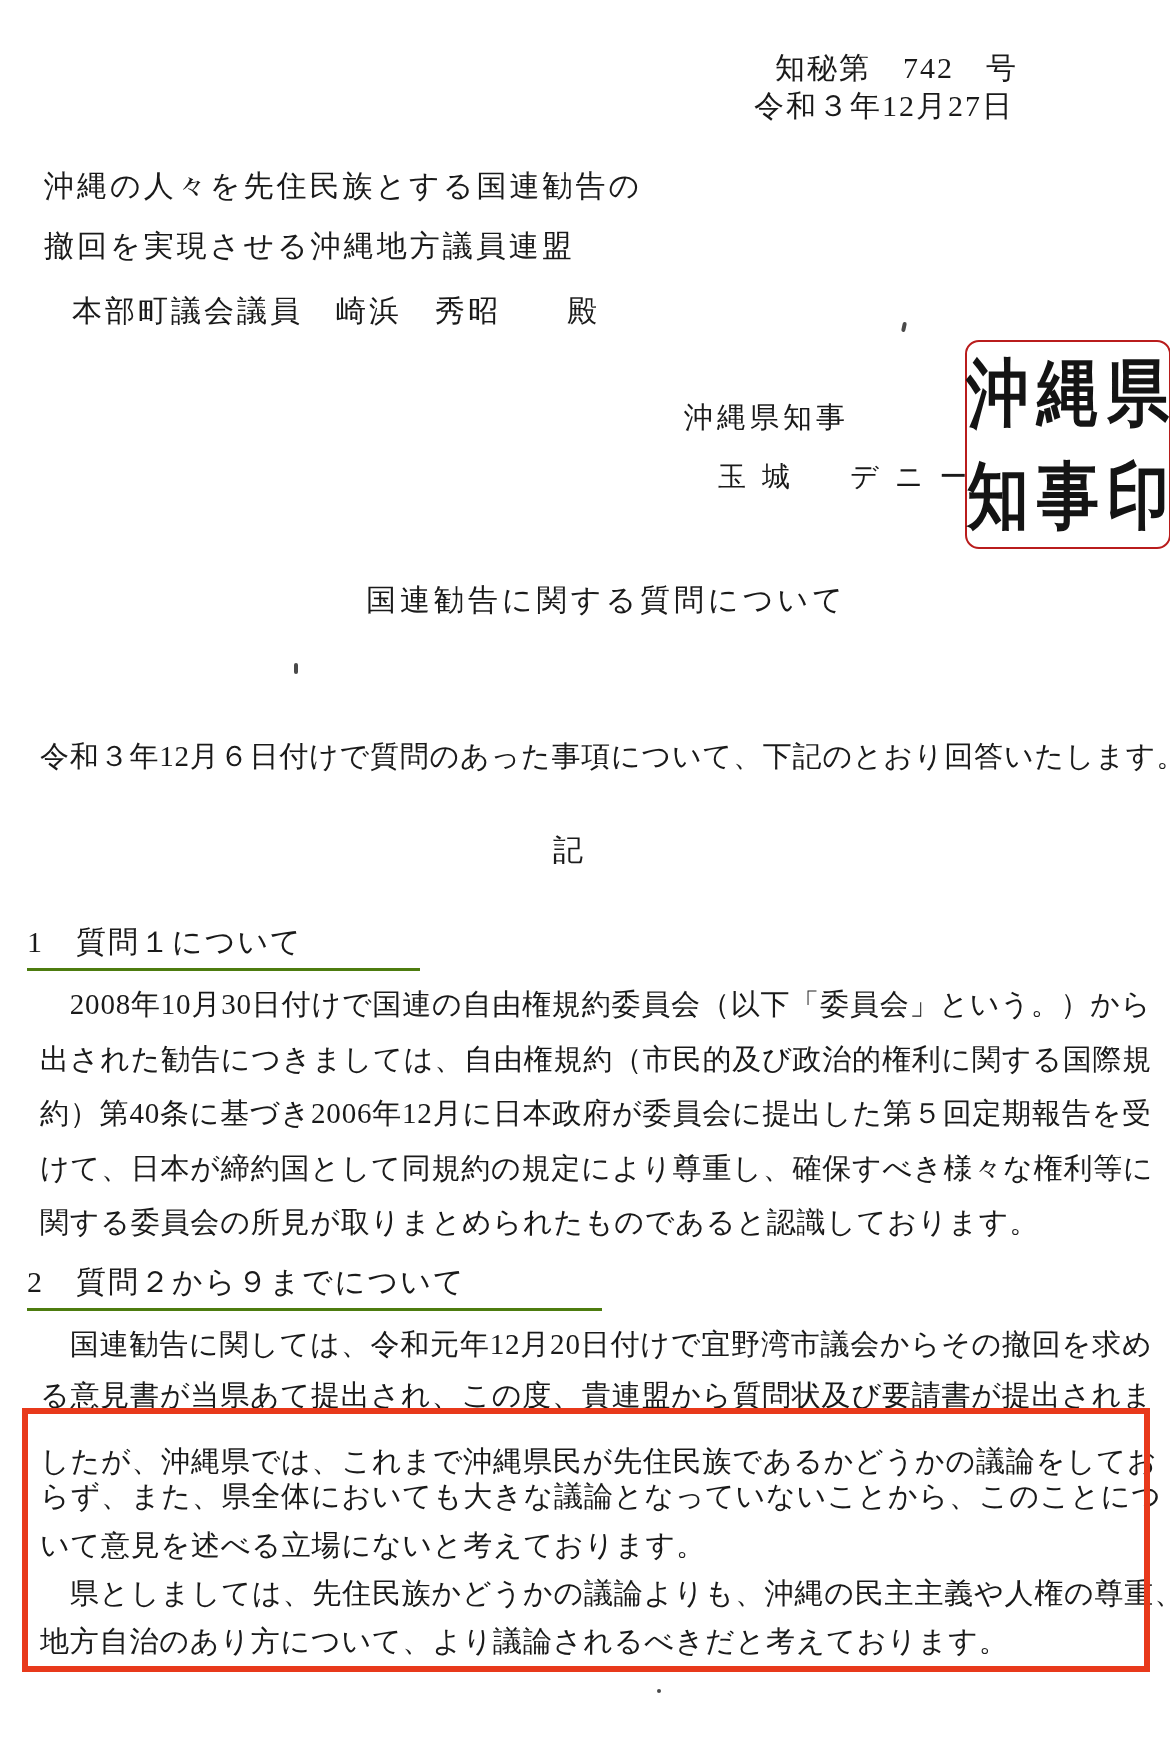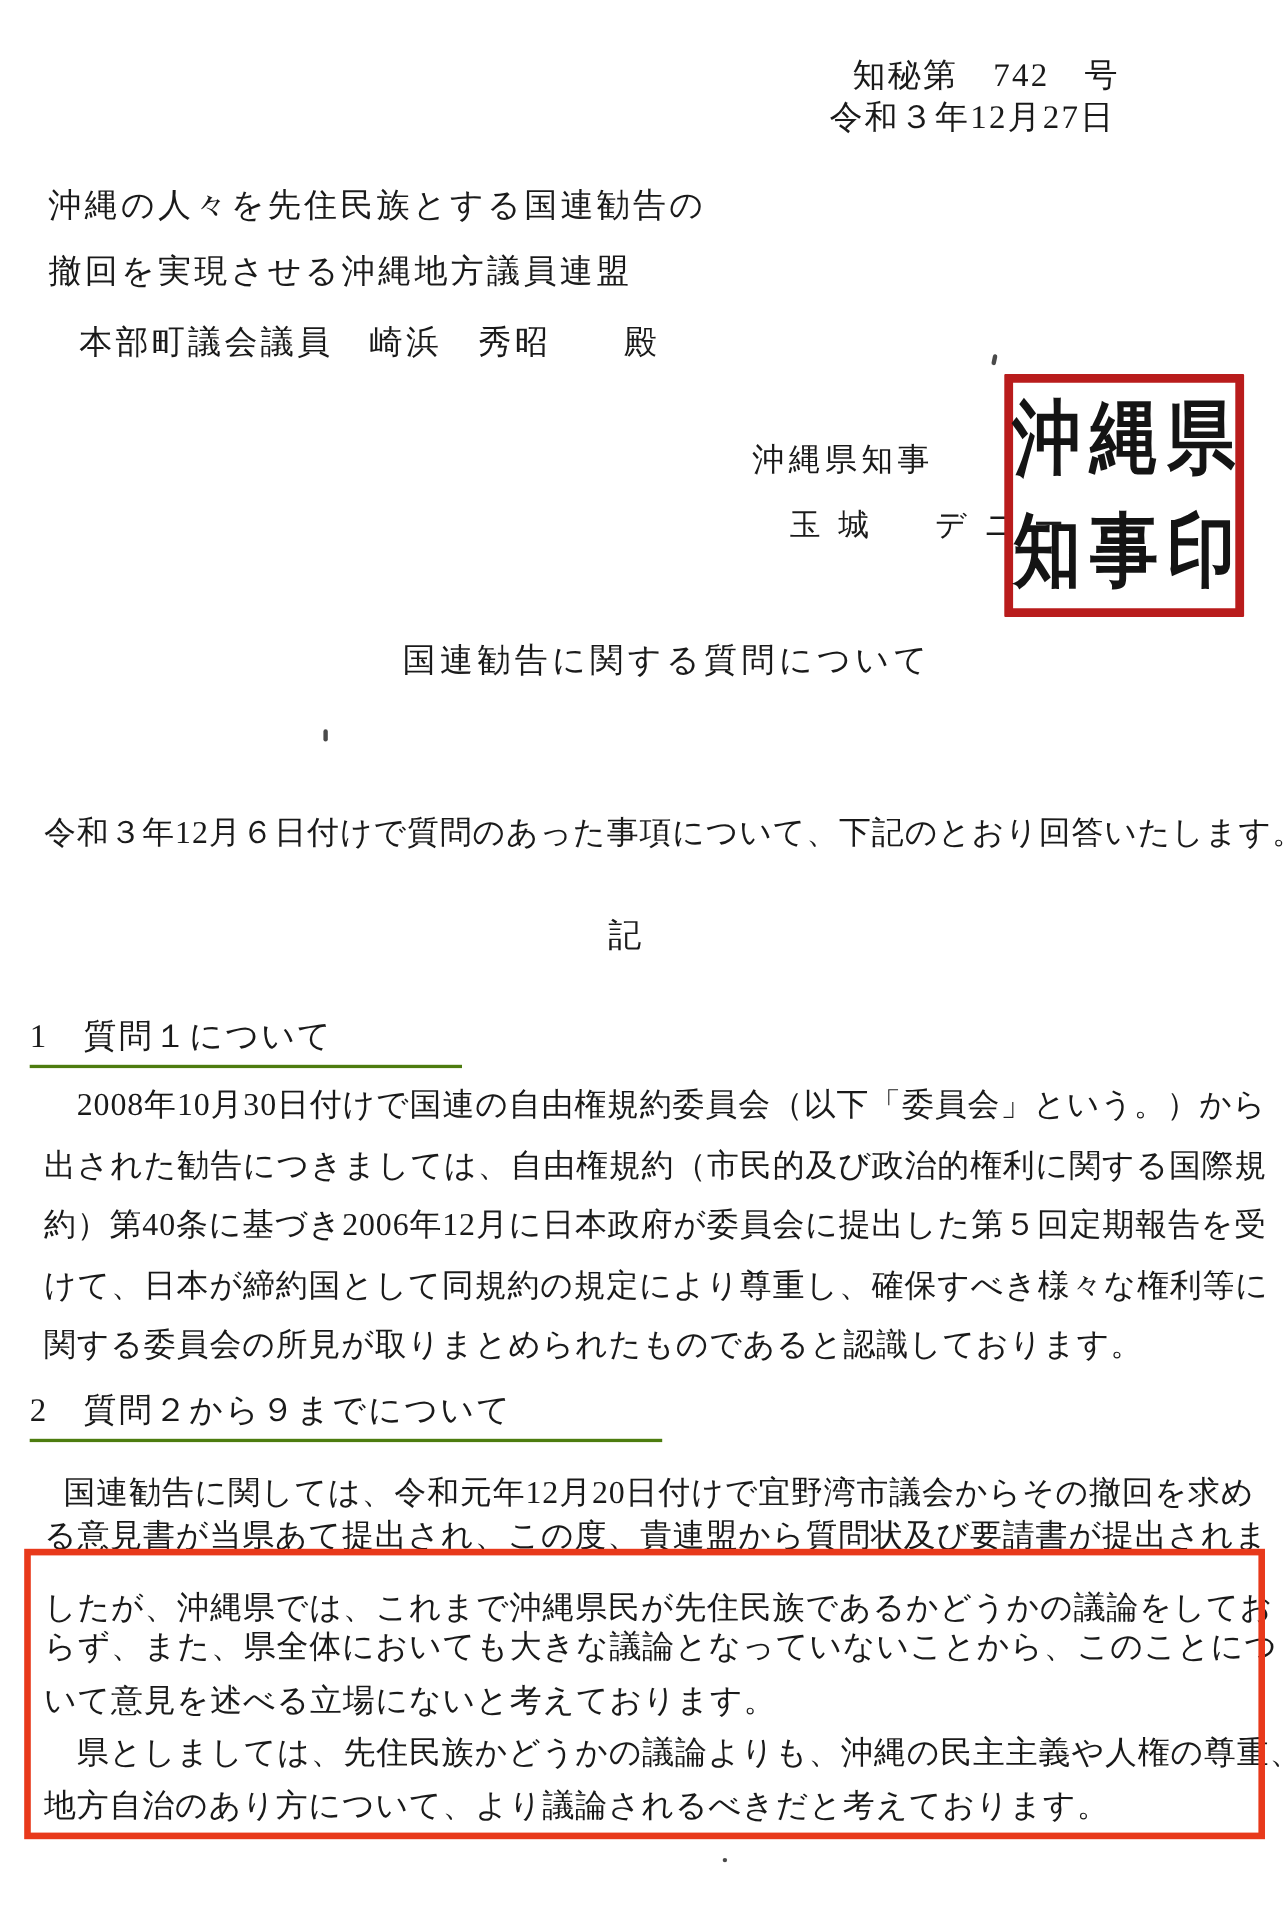--- a/index.html
+++ b/index.html
@@ -14,22 +14,22 @@
   .recipient-line{font-size:30px;letter-spacing:3px;}
   .sender-title{font-size:29px;letter-spacing:4px;}
   .sender-name{font-size:28px;letter-spacing:16px;}
   .subject{font-size:30px;letter-spacing:4px;}
   .ki{font-size:30px;}
   .section-heading{
     font-size:30px;letter-spacing:2px;display:inline-block;
     border-bottom:3px solid #4d7c0f;padding-bottom:5px;
   }
   .seal{
-    left:913px;top:340px;width:202px;height:205px;
-    border:8px solid #b91c1c;border-radius:1px;
+    left:965px;top:340px;width:202px;height:205px;
+    border:2px solid #b91c1c;border-radius:14px;
     display:flex;flex-direction:column;justify-content:space-around;
     align-items:center;background:rgba(255,255,255,0);
   }
   .seal-row{
     font-size:62px;font-weight:bold;letter-spacing:8px;line-height:1.0;
     transform:scaleY(1.18);color:#141414;text-indent:8px;
   }
   .highlight-box{
     left:22px;top:1408px;width:1116px;height:252px;
     border:6px solid #e8391b;background:transparent;
@@ -67,21 +67,21 @@
   </div>
   <div class="abs line" style="left:40px;top:985px;">　2008年10月30日付けで国連の自由権規約委員会（以下「委員会」という。）から</div>
   <div class="abs line" style="left:40px;top:1040px;">出された勧告につきましては、自由権規約（市民的及び政治的権利に関する国際規</div>
   <div class="abs line" style="left:40px;top:1094px;">約）第40条に基づき2006年12月に日本政府が委員会に提出した第５回定期報告を受</div>
   <div class="abs line" style="left:40px;top:1149px;">けて、日本が締約国として同規約の規定により尊重し、確保すべき様々な権利等に</div>
   <div class="abs line" style="left:40px;top:1203px;">関する委員会の所見が取りまとめられたものであると認識しております。</div>
 
   <div class="abs" style="left:27px;top:1262px;">
     <span class="section-heading" style="min-width:575px;">2　質問２から９までについて</span>
   </div>
-  <div class="abs line" style="left:28px;top:1325px;margin-top:12px;">　国連勧告に関しては、令和元年12月20日付けで宜野湾市議会からその撤回を求め</div>
+  <div class="abs line" style="left:40px;top:1325px;">　国連勧告に関しては、令和元年12月20日付けで宜野湾市議会からその撤回を求め</div>
   <div class="abs line" style="left:40px;top:1376px;">る意見書が当県あて提出され、この度、貴連盟から質問状及び要請書が提出されま</div>
   <div class="abs line" style="left:40px;top:1428px;margin-top:14px;">したが、沖縄県では、これまで沖縄県民が先住民族であるかどうかの議論をしてお</div>
   <div class="abs line" style="left:40px;top:1477px;">らず、また、県全体においても大きな議論となっていないことから、このことにつ</div>
   <div class="abs line" style="left:40px;top:1526px;">いて意見を述べる立場にないと考えております。</div>
   <div class="abs line" style="left:40px;top:1574px;">　県としましては、先住民族かどうかの議論よりも、沖縄の民主主義や人権の尊重、</div>
   <div class="abs line" style="left:40px;top:1622px;">地方自治のあり方について、より議論されるべきだと考えております。</div>
 
   <div class="abs highlight-box"></div>
 
   <div class="abs speck" style="left:294px;top:663px;width:4px;height:11px;"></div>

